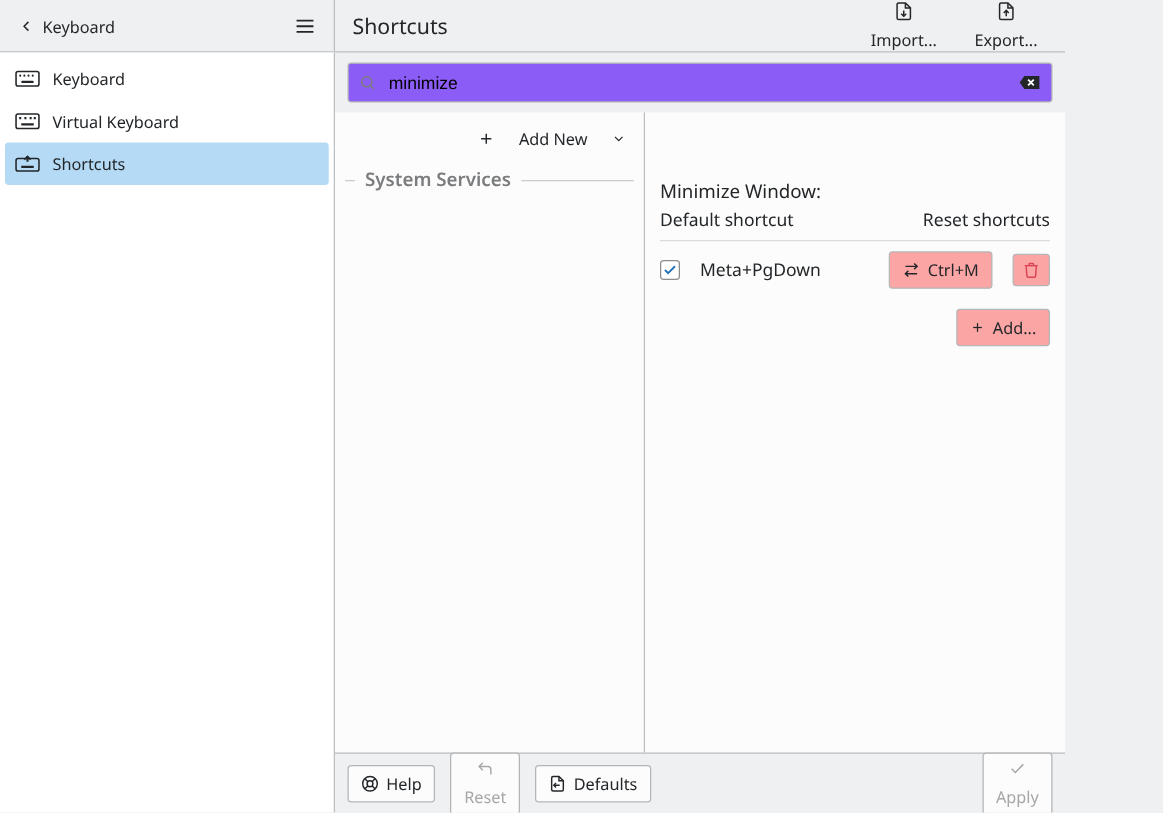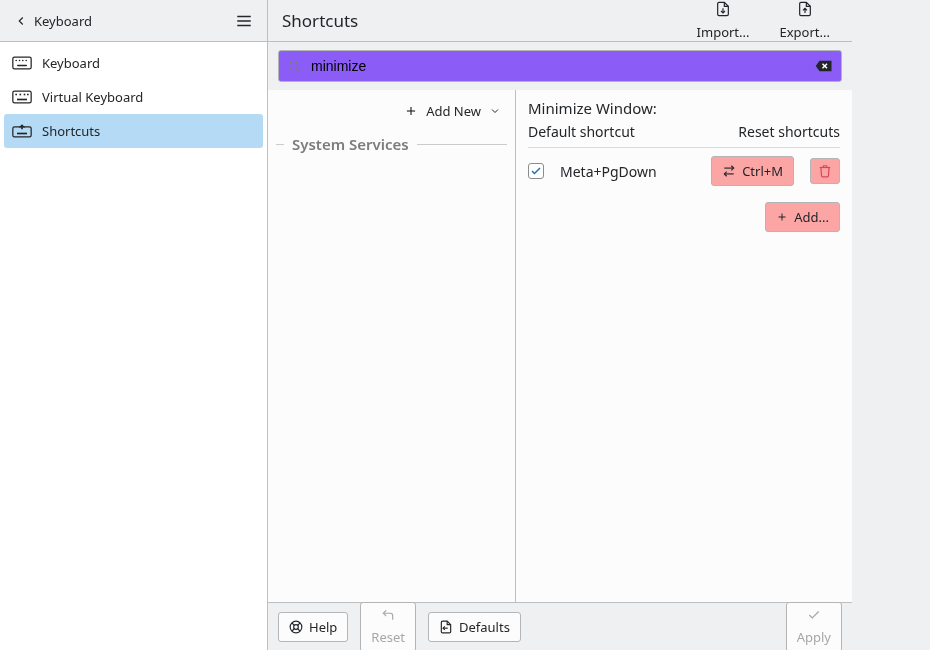--- a/index.html
+++ b/index.html
@@ -28,33 +28,33 @@
   
   .search-wrap { padding: 8px 10px; }
   .search { display: flex; align-items: center; background: #8b5cf6; border: 1px solid #b3b5b7; border-radius: 3px; height: 32px; padding: 0 8px; gap: 8px; }
   .search input { flex: 1; border: none; outline: none; font-size: 14px; background: transparent; }
   .clear-btn { cursor: pointer; }
 
   
   .cols { flex: 1; display: flex; min-height: 0; }
   .list-col { width: 248px; border-right: 1px solid #bcbebf; display: flex; flex-direction: column; background: #fcfcfc; }
   .addnew-row { display: flex; justify-content: flex-end; padding: 8px 8px 4px 8px; }
-  .addnew-btn { display: flex; align-items: center; gap: 8px; padding: 4px 6px; cursor: pointer; }
+  .addnew-btn { display: flex; align-items: center; gap: 19px; padding: 4px 6px; cursor: pointer; }
   .section-wrap { padding: 6px 8px 4px 8px; display: flex; align-items: center; gap: 8px; }
   .section-wrap .line { height: 1px; background: #c9cbcd; }
   .section-wrap .line.l { width: 8px; }
   .section-wrap .line.r { flex: 1; }
   .section-label { font-weight: 600; color: #7a7c7e; font-size: 15px; }
   .entry { margin: 4px 8px; display: flex; align-items: center; gap: 8px; height: 30px; padding: 0 6px; border-radius: 3px; cursor: pointer; }
   .entry.selected { background: #b5daf5; border: 1px solid #7ab9e6; }
   .entry .fill { flex: 1; }
   .entry .del { width: 22px; height: 22px; display: flex; align-items: center; justify-content: center; border: 1px solid #d0d2d3; border-radius: 3px; color: #da4453; background: #fcfcfc; cursor: pointer; }
 
   .detail-col { flex: 1; background: #fcfcfc; padding: 8px 12px; display: flex; flex-direction: column; }
-  .detail-title { font-size: 15px; margin-bottom: 4px; }
+  .detail-title { font-size: 15px; margin-bottom: 4px; margin-top: 45px; }
   .detail-subhdr { display: flex; justify-content: space-between; font-size: 14px; padding-bottom: 6px; border-bottom: 1px solid #d9dbdc; }
   .detail-row { display: flex; align-items: center; padding: 8px 0; gap: 16px; }
   .check { width: 16px; height: 16px; border: 1px solid #8a8c8e; border-radius: 3px; display: flex; align-items: center; justify-content: center; color: #2471b8; background: #fff; cursor: pointer; }
   .shortcut-label { flex: 1; font-size: 14px; }
   .btn { display: flex; align-items: center; gap: 6px; border: 1px solid #b3b5b7; background: #fca5a5; border-radius: 3px; padding: 5px 10px; cursor: pointer; font-size: 13px; }
   .btn.icon-only { padding: 5px 7px; }
   .btn.danger { color: #da4453; }
   .row2 { display: flex; justify-content: flex-end; }
 
   

